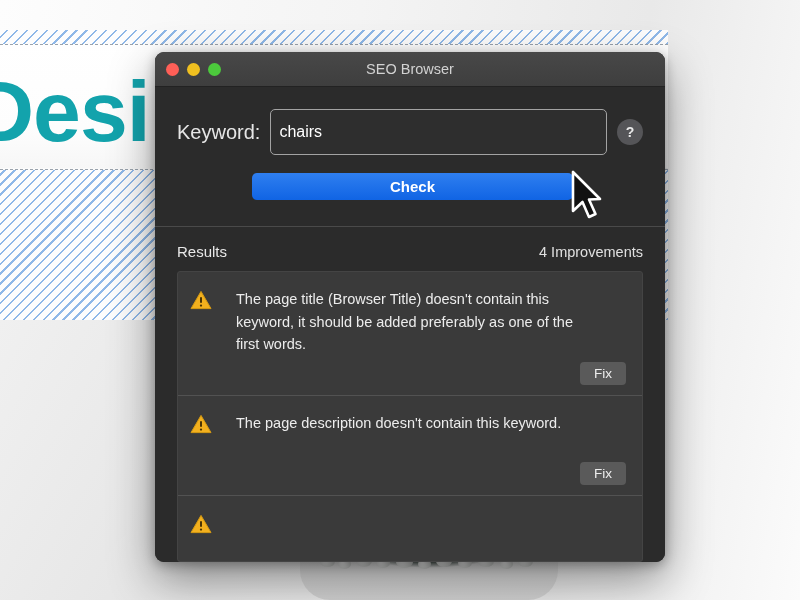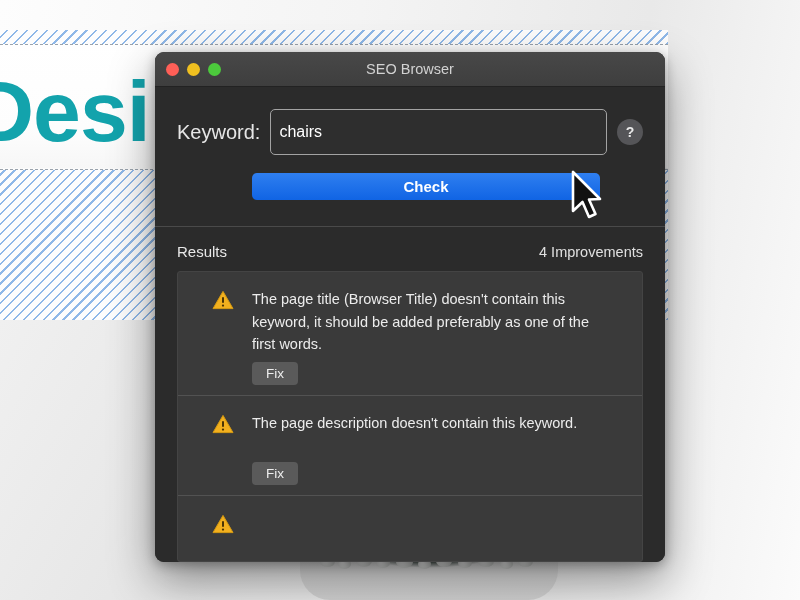--- a/index.html
+++ b/index.html
@@ -131,21 +131,21 @@
     background: #555558;
     color: #e9e9e9; font-size: 14px; font-weight: bold;
     display: flex; align-items: center; justify-content: center;
     border: none; cursor: pointer;
     font-family: "Liberation Sans", sans-serif;
   }
 
   .check-btn {
     display: block;
     margin: 18px 12px 0 75px;
-    width: 348px; height: 27px;
+    width: 321px; height: 27px;
     background: linear-gradient(180deg,#2f7ff0 0%, #1064e4 100%);
     border: none; border-radius: 5px;
     color: #ffffff; font-size: 15px; font-weight: bold;
     font-family: "Liberation Sans", sans-serif;
     cursor: pointer;
   }
 
   
   .results-section {
     flex: 1 1 auto;
@@ -165,35 +165,35 @@
   .results-list {
     flex: 1 1 auto;
     background: #3a3a3a;
     border: 1px solid #444;
     border-radius: 3px;
     overflow: hidden;
   }
 
   .result-item {
     position: relative;
-    display: flex; gap: 18px;
-    padding: 16px 16px 10px 34px;
+    display: flex; gap: 24px;
+    padding: 16px 16px 10px 12px;
     border-bottom: 1px solid #525252;
     min-height: 100px;
   }
   .result-item:last-child { border-bottom: none; }
 
   .warn-icon { flex: 0 0 auto; width: 22px; height: 20px; margin-top: 2px; }
 
   .item-body { flex: 1 1 auto; display: flex; flex-direction: column; }
   .item-text {
     font-size: 14.5px; line-height: 1.56; color: #ececec;
     max-width: 352px;
   }
-  .fix-row { margin-top: auto; display: flex; justify-content: flex-start; padding-top: 6px; }
+  .fix-row { margin-top: auto; display: flex; justify-content: flex-end; padding-top: 6px; }
   .fix-btn {
     background: #5a5a5a;
     color: #ededed;
     border: none; border-radius: 4px;
     font-size: 13.5px;
     font-family: "Liberation Sans", sans-serif;
     padding: 4px 14px;
     cursor: pointer;
   }
 

